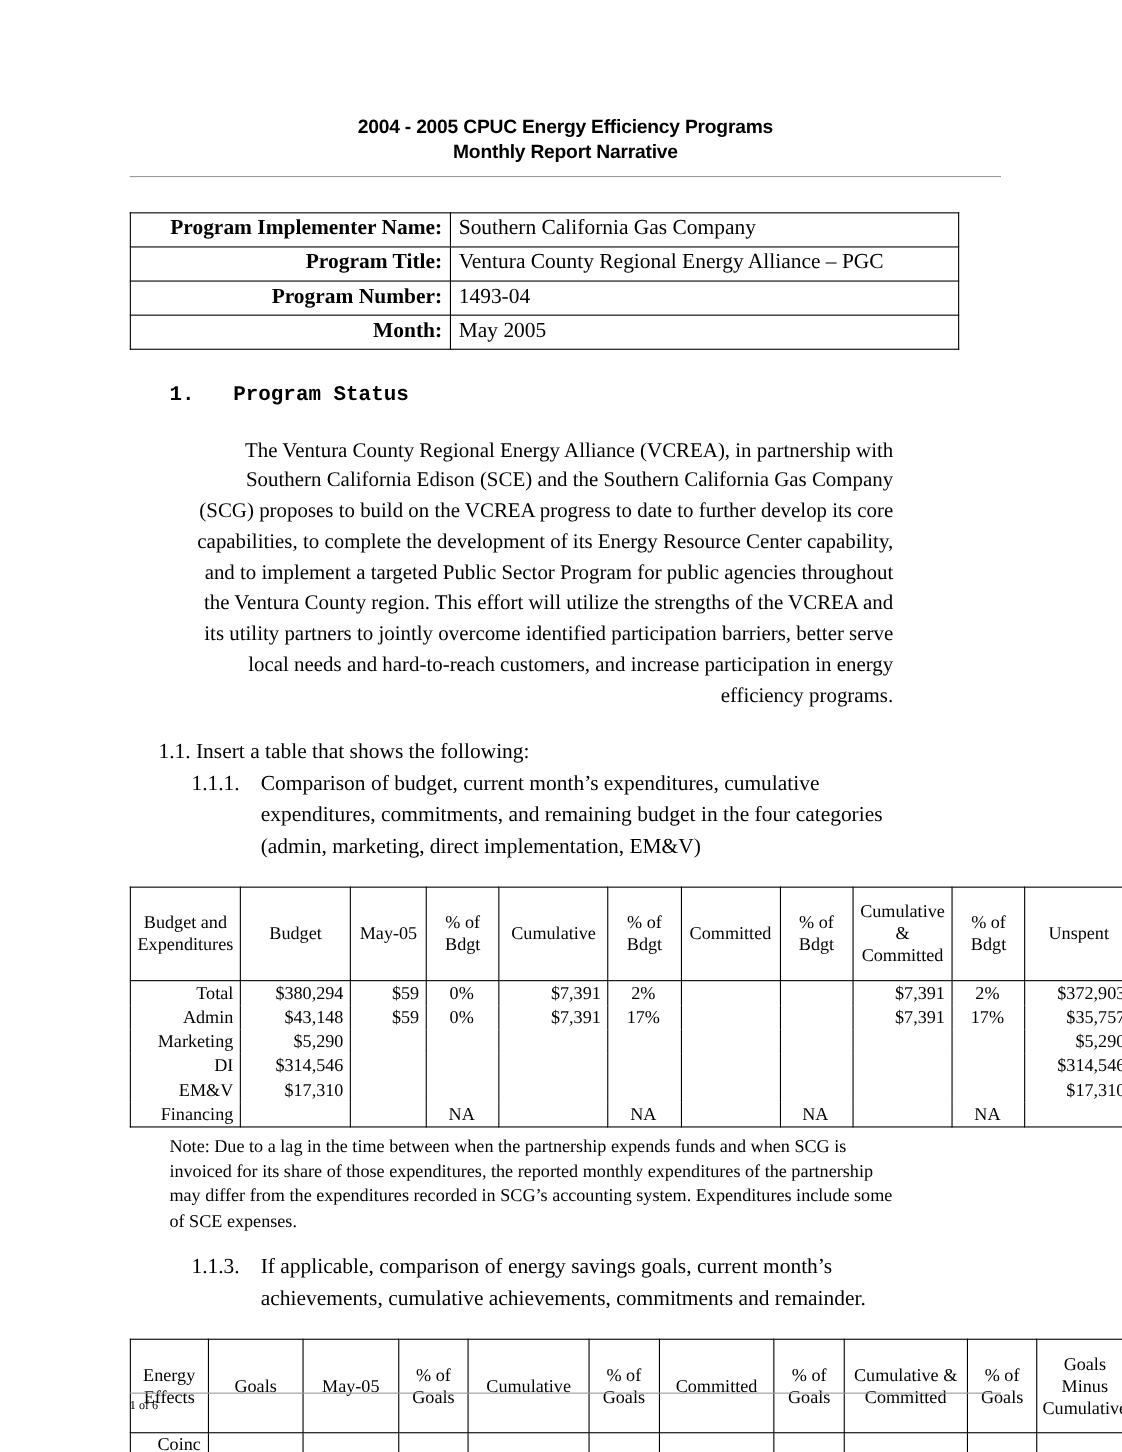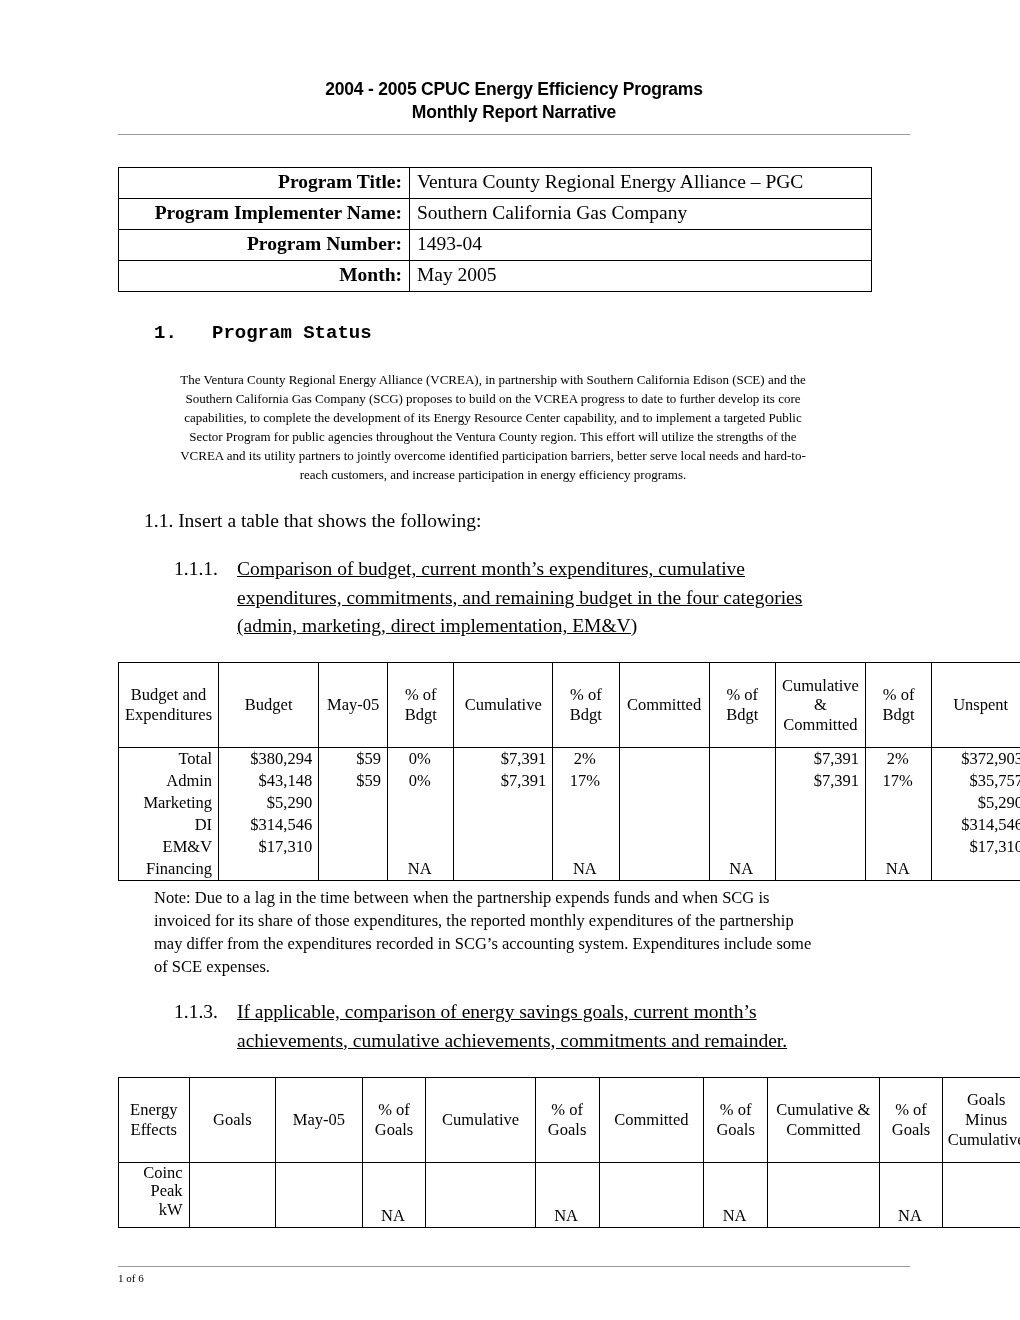--- a/index.html
+++ b/index.html
@@ -25,20 +25,21 @@
   }
 
   
   .doc-header {
     text-align: center;
     font-family: "Liberation Sans", sans-serif;
     font-weight: bold;
     font-size: 17.5px;
     line-height: 1.33;
     letter-spacing: -0.2px;
+    margin-top: 26px;
   }
   .header-rule {
     border: 0;
     border-top: 1px solid #9a9a9a;
     margin: 9px 0 0 0;
     width: 100%;
   }
 
   
   .info-table {
@@ -75,39 +76,38 @@
   }
   .section-heading .num {
     display: inline-block;
     width: 58px;
   }
 
   .body-para {
     margin: 26px 0 0 0;
     padding-left: 56px;
     padding-right: 98px;
-    font-size: 13px;
+    font-size: 19px;
     line-height: 1.47;
-    text-align: center;
+    text-align: right;
   }
 
   .list-l1 {
     margin-top: 23px;
     padding-left: 26px;
     font-size: 19.5px;
     line-height: 1.45;
   }
   .list-l2 {
-    margin-top: 20px;
+    margin-top: 1px;
     padding-left: 56px;
     padding-right: 90px;
     font-size: 19.5px;
     line-height: 1.45;
     position: relative;
-    text-decoration: underline;
   }
   .list-l2 .lnum {
     position: absolute;
     left: 56px;
     top: 0;
   }
   .list-l2 .ltext {
     display: block;
     padding-left: 63px;
   }
@@ -216,26 +216,26 @@
 
   <div class="doc-header">
     <div>2004 - 2005 CPUC Energy Efficiency Programs</div>
     <div>Monthly Report Narrative</div>
   </div>
   <hr class="header-rule">
 
   <table class="info-table">
     <tbody>
       <tr>
+        <td class="info-label">Program Implementer Name:</td>
+        <td class="info-value">Southern California Gas Company</td>
+      </tr>
+      <tr>
         <td class="info-label">Program Title:</td>
         <td class="info-value">Ventura County Regional Energy Alliance – PGC</td>
-      </tr>
-      <tr>
-        <td class="info-label">Program Implementer Name:</td>
-        <td class="info-value">Southern California Gas Company</td>
       </tr>
       <tr>
         <td class="info-label">Program Number:</td>
         <td class="info-value">1493-04</td>
       </tr>
       <tr>
         <td class="info-label">Month:</td>
         <td class="info-value">May 2005</td>
       </tr>
     </tbody>

